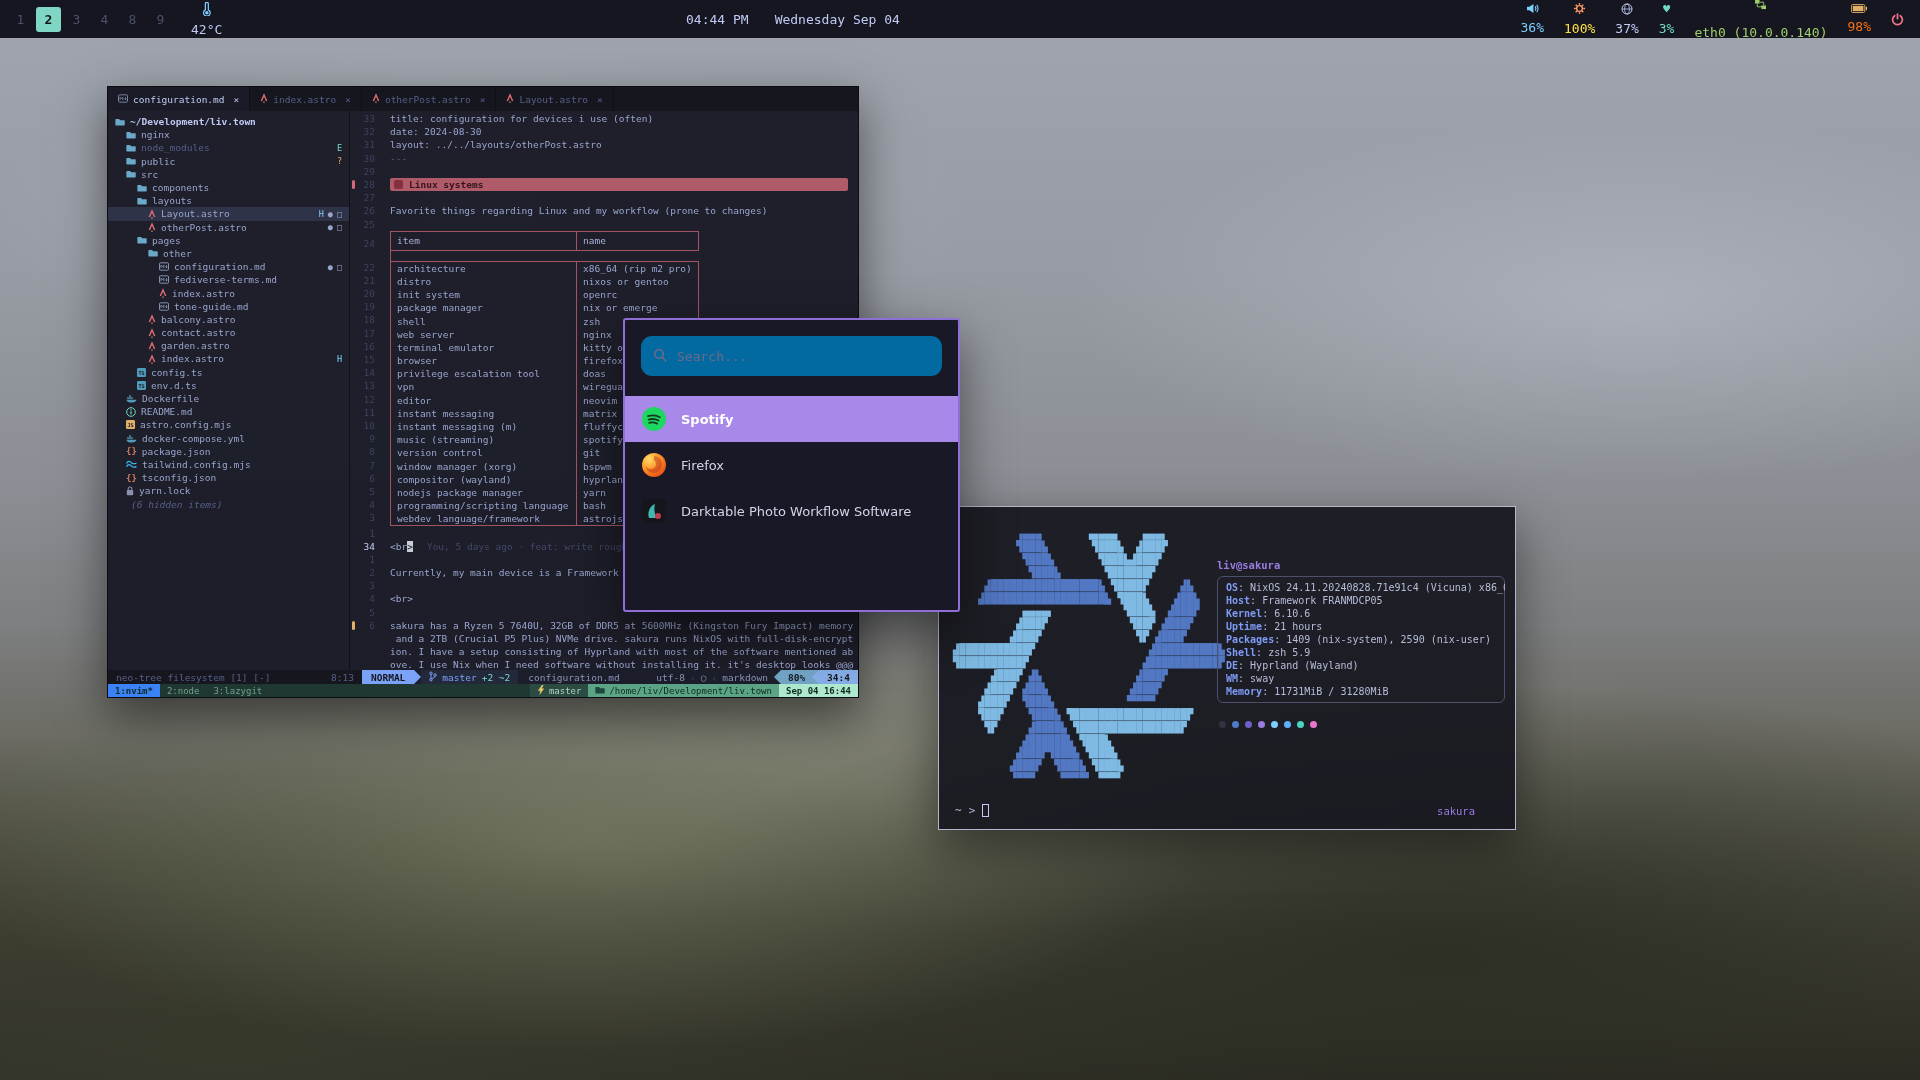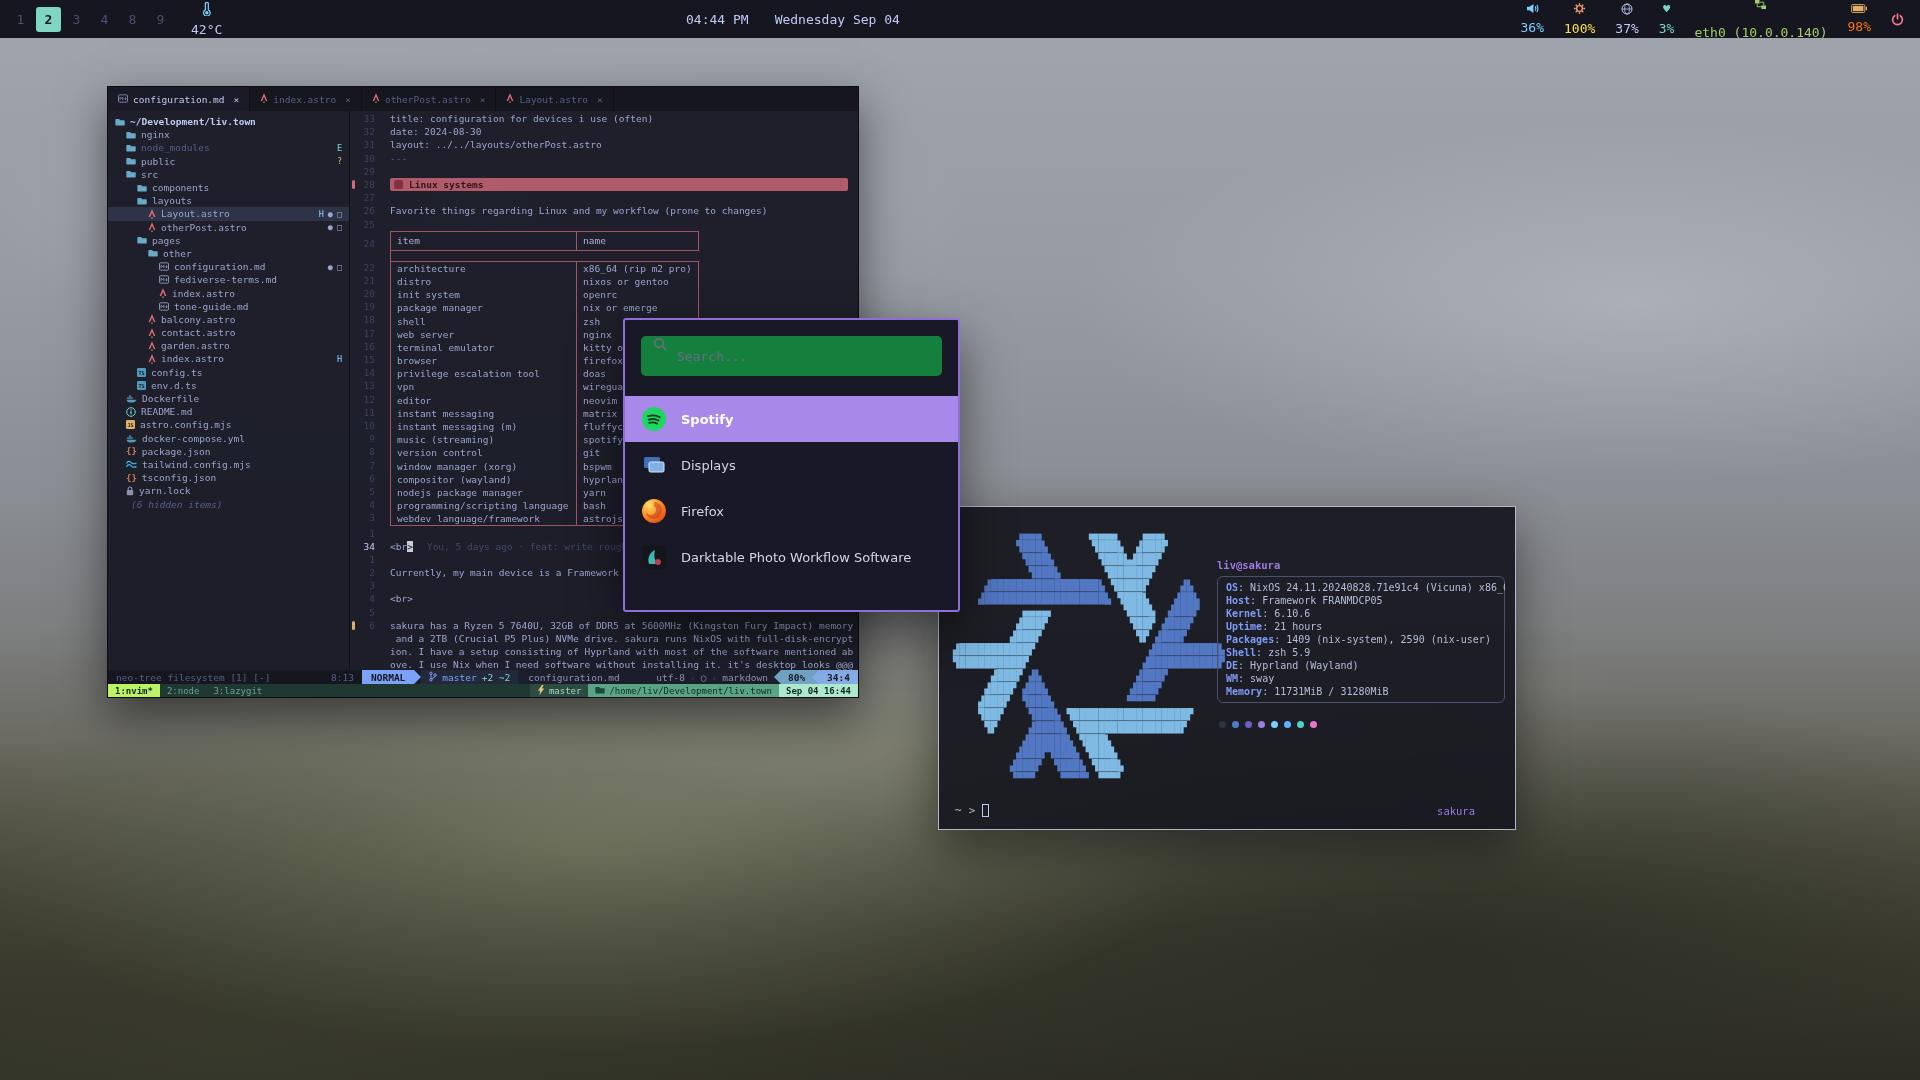--- a/index.html
+++ b/index.html
@@ -106,21 +106,21 @@
   .pl-l1{width:0;height:0;border-top:7px solid transparent;border-bottom:7px solid transparent;
     border-right:7px solid #72a5c6;}
   .sl-prog{background:#72a5c6;color:#16161e;display:flex;align-items:center;padding:0 7px;font-weight:bold;}
   .pl-l2{width:0;height:0;border-top:7px solid transparent;border-bottom:7px solid transparent;
     border-right:7px solid #87aee8;background:#72a5c6;}
   .sl-pos{background:#87aee8;color:#16161e;display:flex;align-items:center;padding:0 8px;font-weight:bold;}
 
   .tmuxbar{height:13px;background:#203832;display:flex;align-items:stretch;
     font-size:9px;flex:none;color:#6fa08e;}
   .tw{display:flex;align-items:center;padding:0 7px;}
-  .tw.active{background:#bef264;color:#0e2a22;font-weight:bold;}
+  .tw.active{background:#3b82f6;color:#0e2a22;font-weight:bold;}
   .tm-spacer{flex:1;}
   .tm-seg{display:flex;align-items:center;gap:4px;padding:0 7px;}
   .tm-branch{background:#2c4b42;color:#a8d8c4;}
   .tm-path{background:#5ca486;color:#0e2a22;}
   .tm-date{background:#aee8cd;color:#0e2a22;font-weight:bold;}
 
   
   .terminal{position:absolute;left:938px;top:506px;width:578px;height:324px;z-index:20;
     background:rgba(23,23,32,0.94);border:1px solid rgba(200,198,226,0.9);
     box-shadow:0 18px 45px rgba(0,0,0,0.45);}
@@ -136,22 +136,22 @@
   .pdot{width:7px;height:7px;border-radius:50%;}
   .prompt{position:absolute;left:16px;bottom:12px;font-size:11px;color:#b6bdd9;
     display:flex;align-items:center;gap:7px;}
   .pcur{display:inline-block;width:7px;height:13px;border:1px solid #c0caf5;}
   .rprompt{position:absolute;right:40px;bottom:12px;font-size:10.5px;color:#9a7ce0;}
 
   
   .launcher{position:absolute;left:623px;top:318px;width:337px;height:294px;z-index:30;
     background:#191826;border:2px solid #8d6fd6;border-radius:3px;overflow:hidden;
     box-shadow:0 20px 50px rgba(0,0,0,0.5);font-family:"DejaVu Sans",sans-serif;}
-  .searchbox{margin:16px 16px 0 16px;height:40px;background:#15803d;border-radius:5px;
-    display:flex;padding:0 12px;gap:10px;}
+  .searchbox{margin:16px 16px 0 16px;height:40px;background:#0369a1;border-radius:11px;
+    display:flex;align-items:center;padding:0 12px;gap:10px;}
   .searchbox input{flex:1;background:transparent;border:none;outline:none;
     color:#d5d2e8;font-size:13px;font-family:"DejaVu Sans Mono",monospace;}
   .searchbox input::placeholder{color:#6e6a86;}
   .apps{margin-top:20px;}
   .app{height:46px;display:flex;align-items:center;gap:14px;padding:0 16px;
     color:#d5d2e8;font-size:13px;}
   .app.sel{background:#a888e8;color:#ffffff;font-weight:bold;}
   .app .aicon{width:26px;height:26px;flex:none;display:flex;align-items:center;}
 </style>
 </head>
@@ -818,29 +818,20 @@
           <svg width="26" height="26" viewBox="0 0 26 26">
             <circle cx="13" cy="13" r="12" fill="#1ed760"></circle>
             <path d="M7 10.2c4.4-1.3 8.6-.9 11.8 1M7.6 13.6c3.6-1 7.2-.6 9.9.9M8.2 16.8c2.9-.8 5.6-.5 7.9.8" stroke="#15391f" stroke-width="1.8" fill="none" stroke-linecap="round"></path>
           </svg>
         </span>
         <span>Spotify</span>
       </div>
       <div class="app">
         <span class="aicon">
           <svg width="26" height="26" viewBox="0 0 26 26">
-            <rect x="3" y="5" width="16" height="11" rx="1.5" fill="#3f6fb5"></rect>
-            <rect x="8" y="10" width="15" height="10" rx="1.5" fill="#7fb1e8" stroke="#dce9f7"></rect>
-          </svg>
-        </span>
-        <span>Displays</span>
-      </div>
-      <div class="app">
-        <span class="aicon">
-          <svg width="26" height="26" viewBox="0 0 26 26">
             <defs>
               <radialGradient id="ffg" cx="30%" cy="25%" r="90%">
                 <stop offset="0%" stop-color="#ffde67"></stop>
                 <stop offset="45%" stop-color="#ff9a2e"></stop>
                 <stop offset="100%" stop-color="#e3400e"></stop>
               </radialGradient>
             </defs>
             <circle cx="13" cy="13" r="12" fill="url(#ffg)"></circle>
             <path d="M13 4c5 0 8 4 8 8.5 0 5-4 8.5-8.5 8.5C8 21 5 17.6 5 14c1 2 2.6 3 4.6 3C13 17 15 14.8 15 12c0-2-1-3.4-2.6-4.2C13.6 6.4 13 4.8 13 4z" fill="#b5321a" opacity="0.5"></path>
           </svg>

